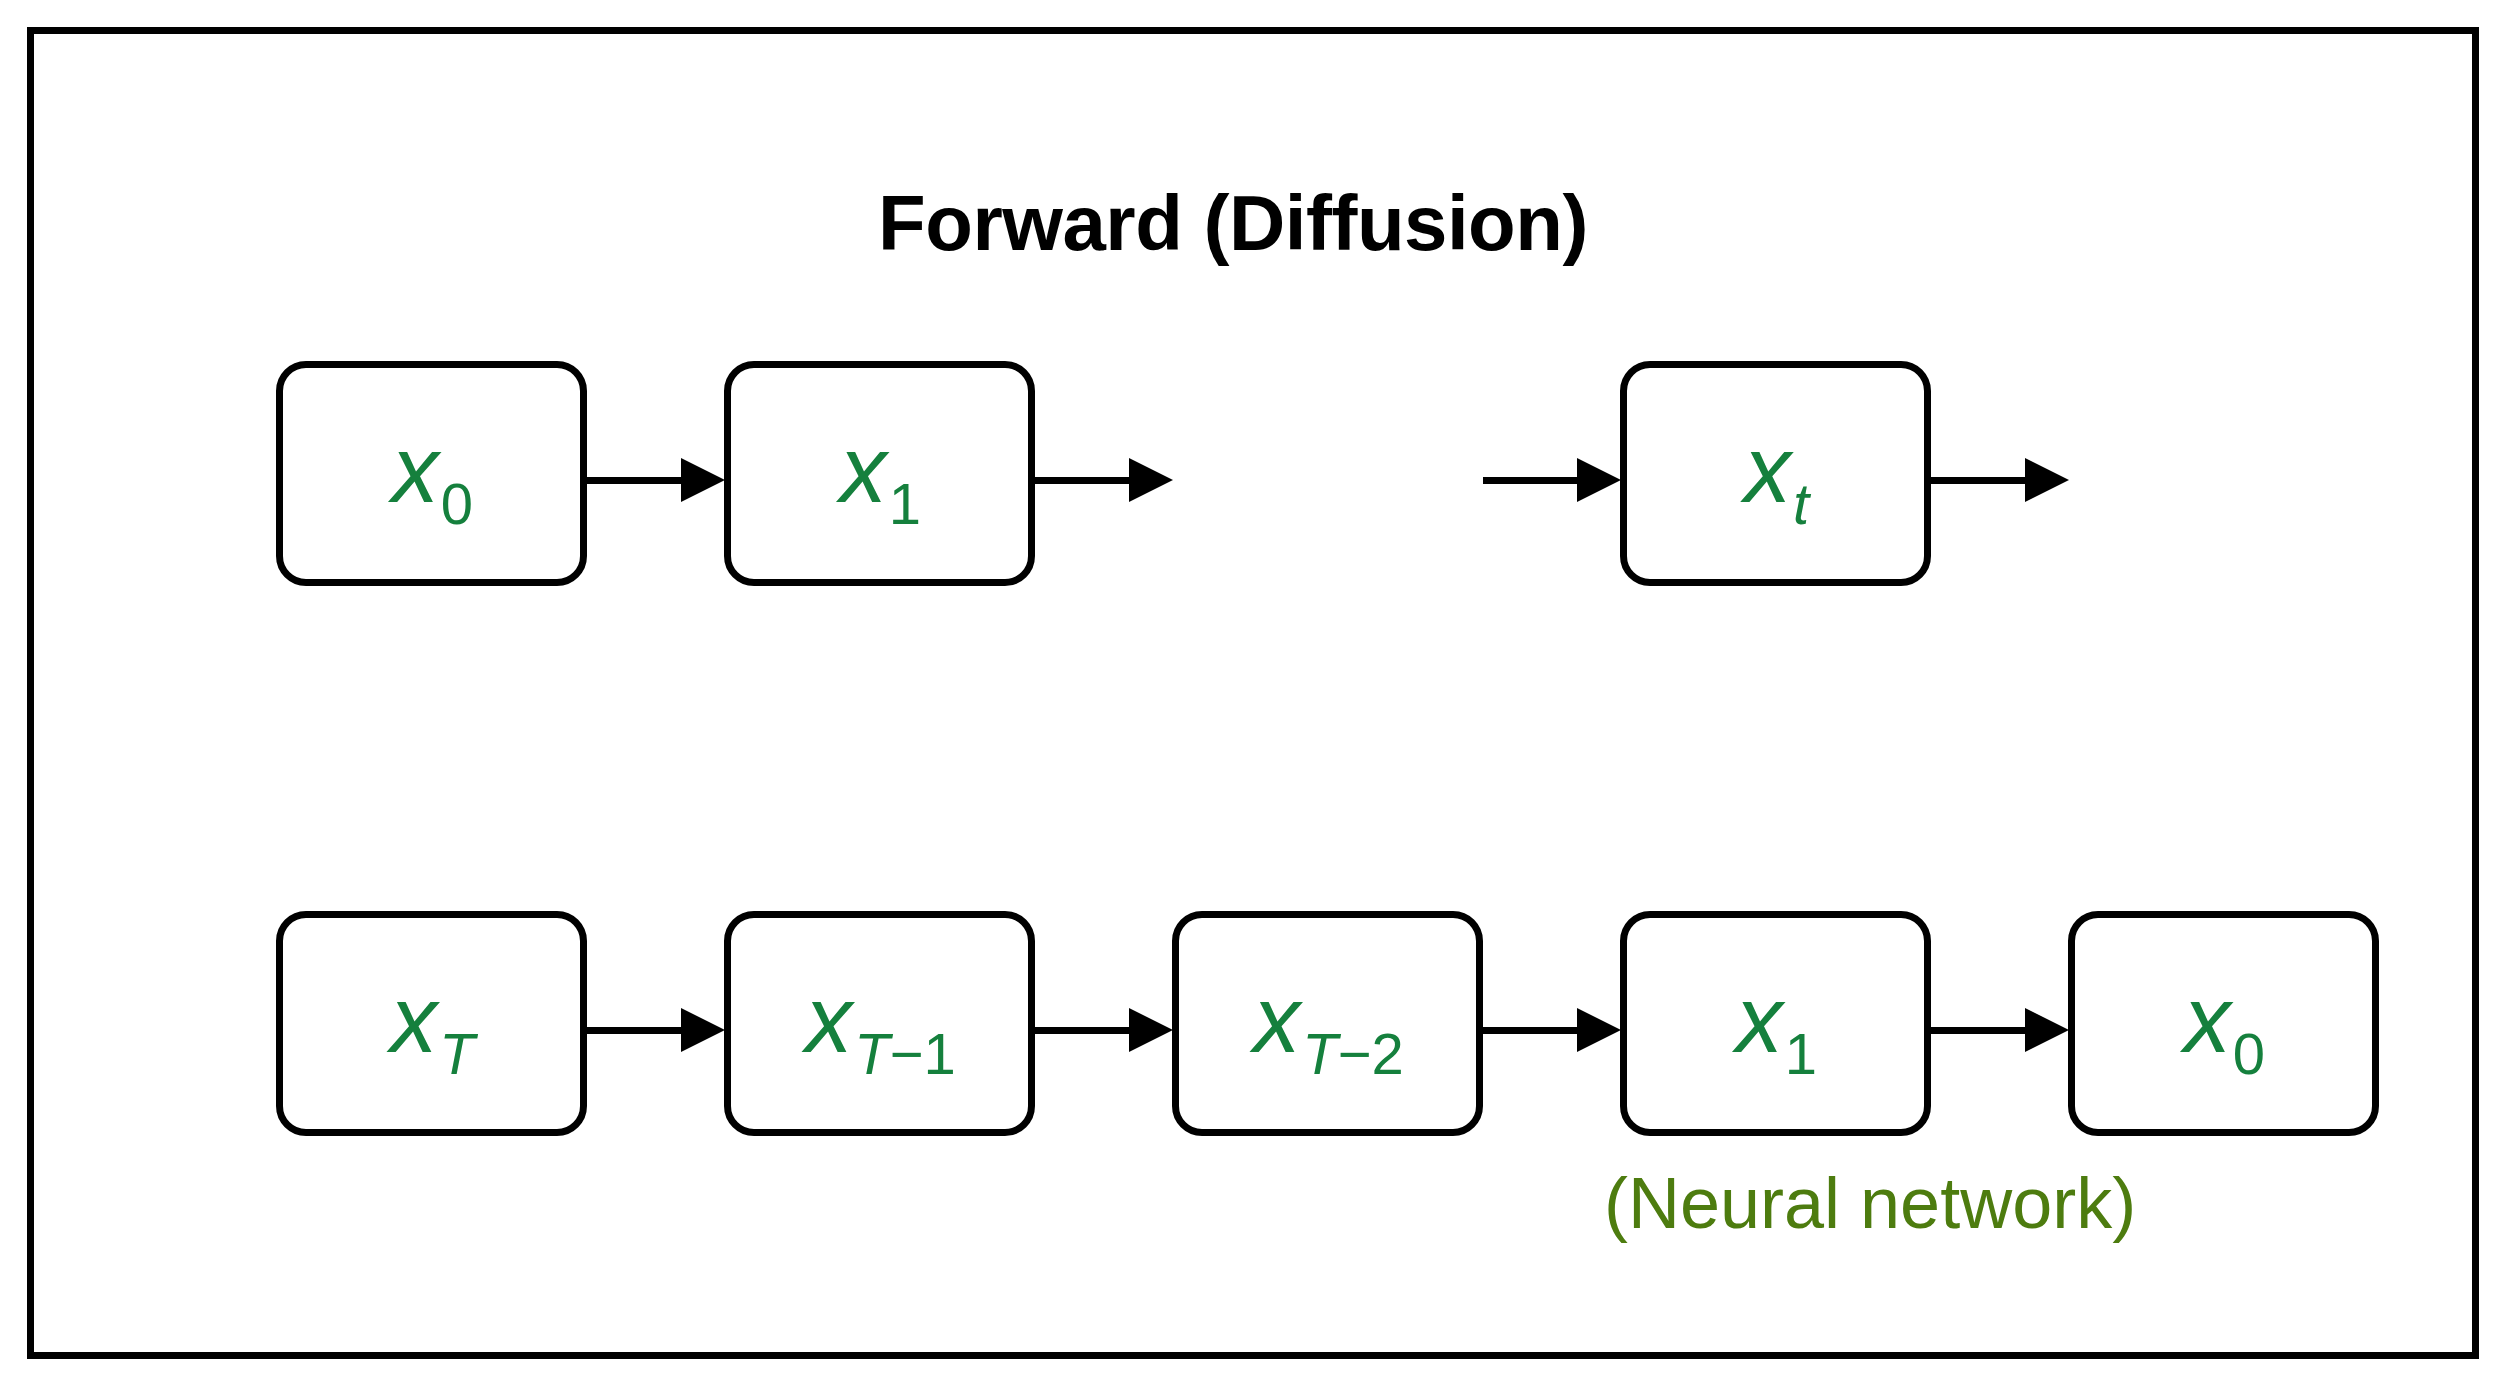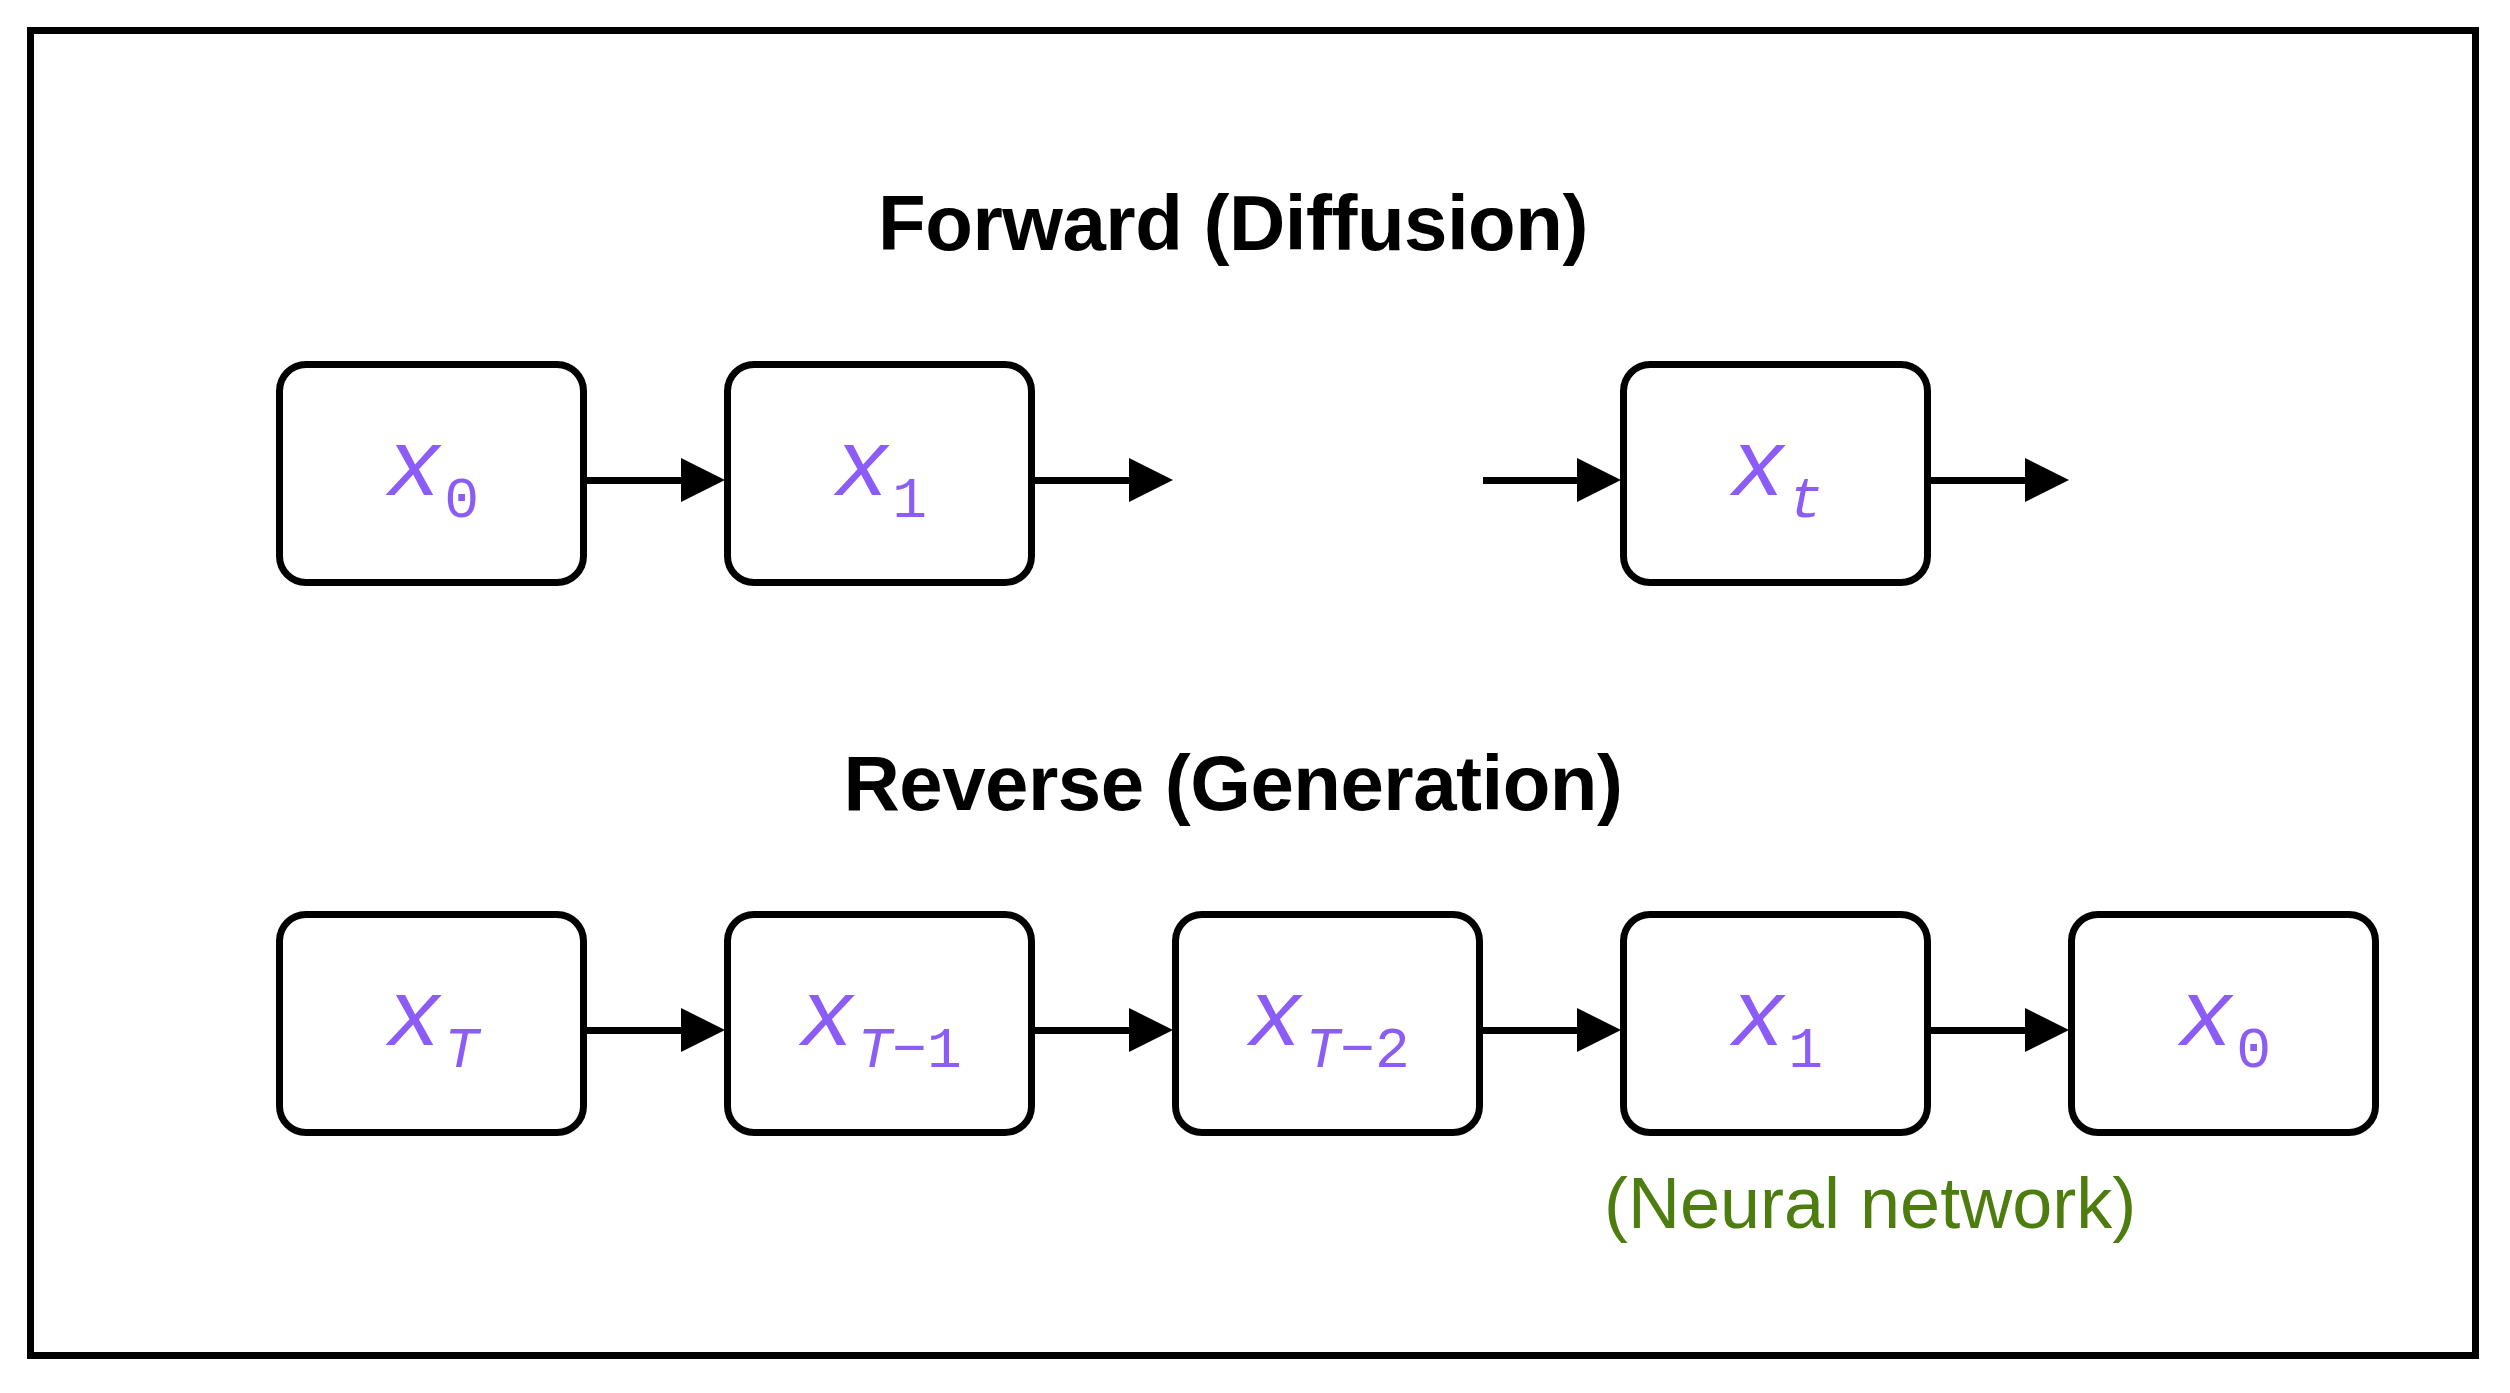--- a/index.html
+++ b/index.html
@@ -78,22 +78,22 @@
     overflow: visible;
   }
   .node-box.n0 { left: 0px; }
   .node-box.n1 { left: 448px; }
   .node-box.n2 { left: 896px; }
   .node-box.n3 { left: 1344px; }
   .node-box.n4 { left: 1792px; }
 
   
   .math {
-    font-family: Liberation Mono, monospace;
-    color: #8b5cf6;
+    font-family: Liberation Sans, sans-serif;
+    color: #15803d;
     white-space: nowrap;
     line-height: 1;
     display: inline-block;
     position: relative;
     top: -4px;
     text-align: right;
   }
   .math .var {
     font-style: italic;
     font-size: 94px;
@@ -192,23 +192,20 @@
       </div>
 
       <div class="arrow a3">
         <div class="shaft"></div>
         <div class="head"></div>
       </div>
 
 
     </div>
 
-    <div class="section-title" id="reverse-title">
-      <span>Reverse (Generation)</span>
-    </div>
 
     <div class="node-row" id="reverse-row">
 
       <div class="node-box n0">
         <span class="math"><span class="var">x</span><span class="sub"><span class="it">T</span><span></span></span></span>
       </div>
 
       <div class="arrow a0">
         <div class="shaft"></div>
         <div class="head"></div>

